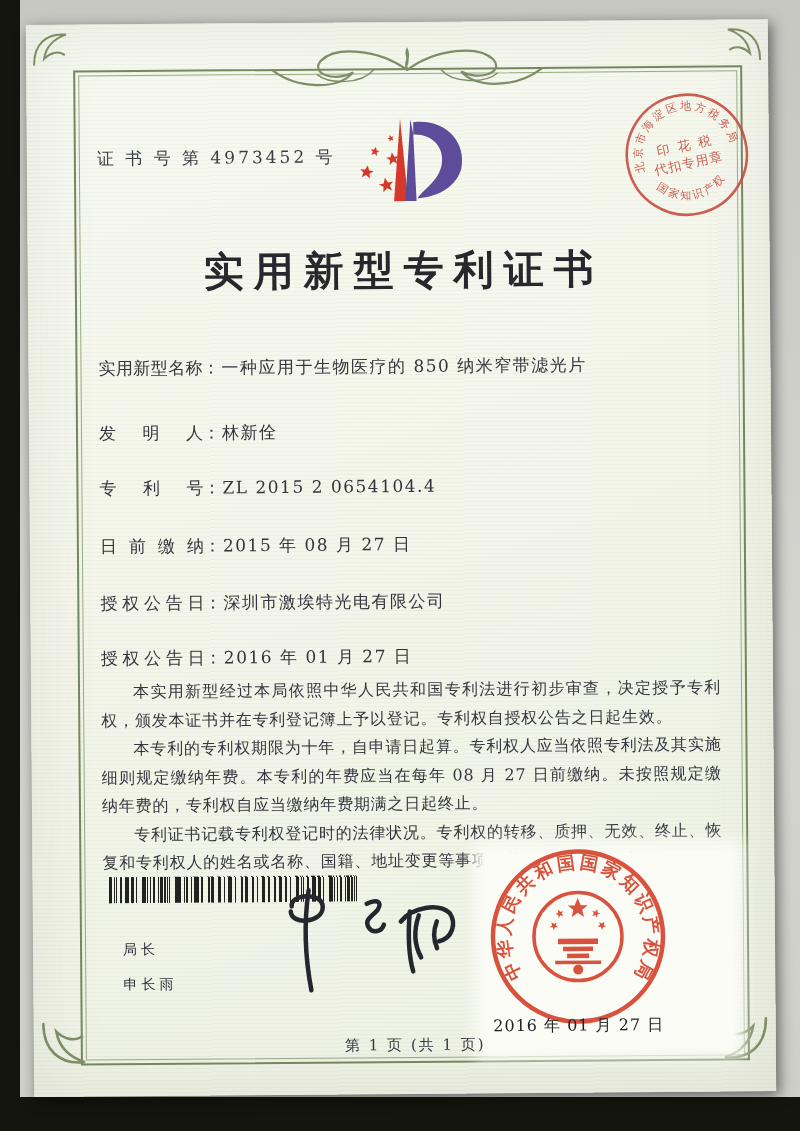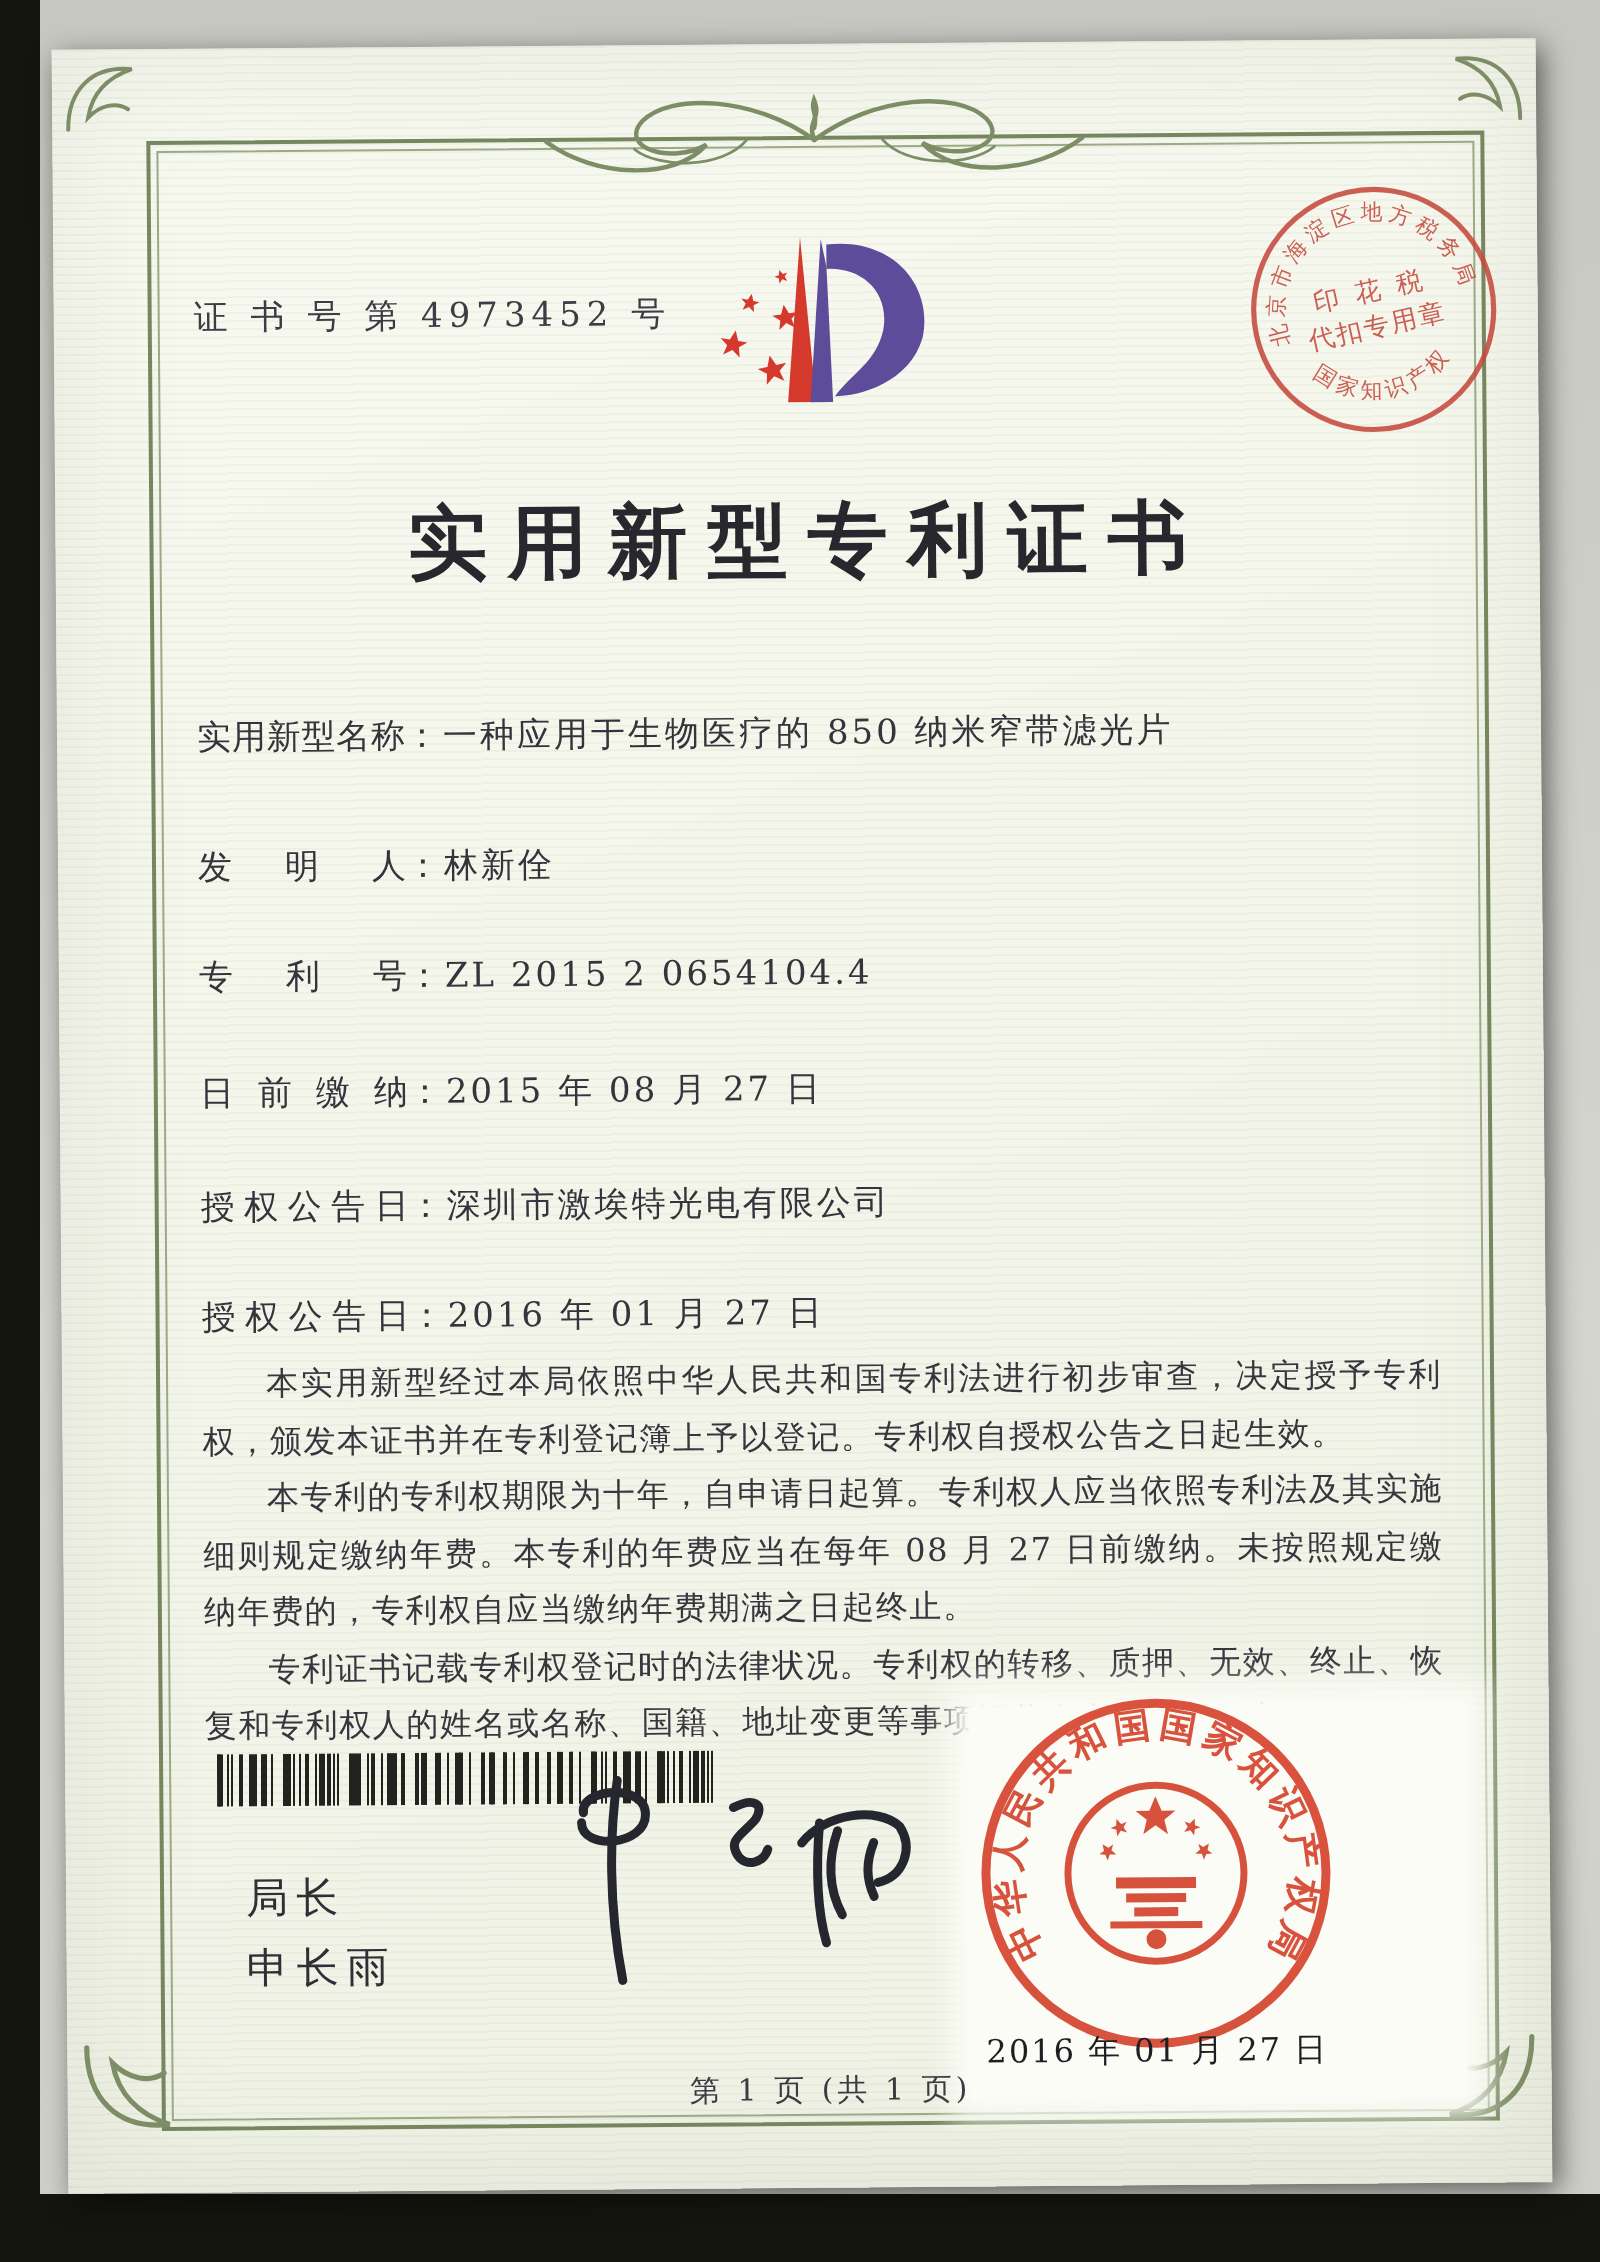--- a/index.html
+++ b/index.html
@@ -62,21 +62,21 @@
   }
   .body-text p{margin:0;text-indent:2em;}
   .barcode{
     position:absolute;left:76px;top:853px;width:250px;height:26px;
     background:
       repeating-linear-gradient(90deg,#22221f 0 2px,rgba(0,0,0,0) 2px 5px,#22221f 5px 6px,rgba(0,0,0,0) 6px 11px),
       repeating-linear-gradient(90deg,#22221f 0 3px,rgba(0,0,0,0) 3px 7px,#22221f 7px 8px,rgba(0,0,0,0) 8px 17px);
   }
   .officer{
     position:absolute;left:90px;top:908px;
-    font-size:21px;letter-spacing:4px;color:#2f2f36;line-height:35px;
+    font-size:14px;letter-spacing:4px;color:#2f2f36;line-height:35px;
   }
   .signature{position:absolute;left:238px;top:858px;}
   .seal-patch{
     position:absolute;left:452px;top:832px;width:248px;height:196px;
     background:#fbfcf6;box-shadow:0 0 14px 10px #fbfcf6;
   }
   .seal{position:absolute;left:455px;top:826px;}
   .seal-date{
     position:absolute;left:445px;top:995px;width:200px;text-align:center;
     font-size:16px;letter-spacing:1px;color:#1e1e24;

